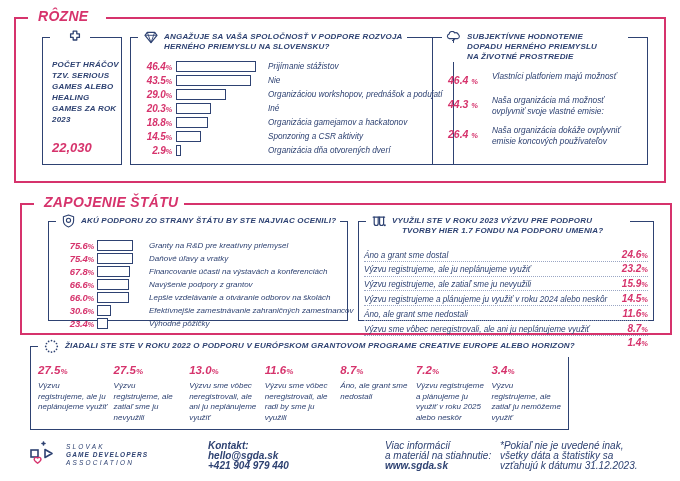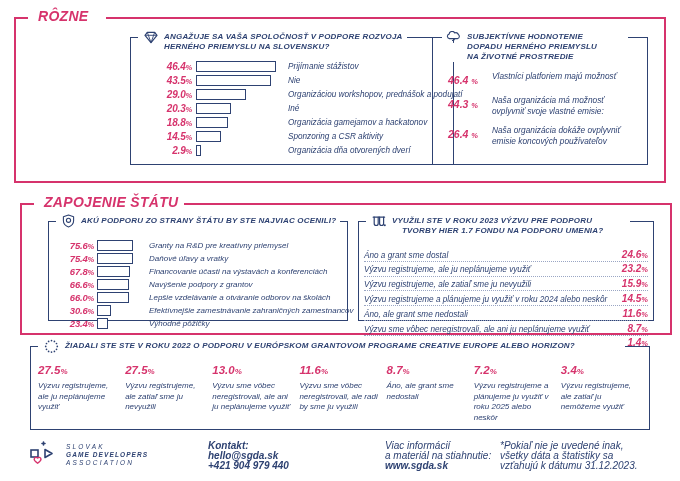--- a/index.html
+++ b/index.html
@@ -129,21 +129,21 @@
     left: 10px;
     bottom: 10px;
     font-size: 13px;
     font-weight: bold;
     color: #d6336c;
   }
 
   
   .bars {
     position: absolute;
-    left: 20px;
+    left: 0;
     top: 16px;
     right: 6px;
   }
   .bar-row {
     display: flex;
     align-items: center;
     height: 14px;
   }
   .bar-pct {
     width: 42px;
@@ -299,20 +299,36 @@
 <body>
 
 <div class="page">
 
   <div class="section" style="left:14px; top:17px; width:652px; height:166px;">
     <div class="sec-frame"></div>
     <div class="sec-top-left"></div>
     <div class="sec-top-right" style="left:92px; right:0;"></div>
     <div class="sec-title">RÔZNE</div>
 
+    <div class="card" style="left:28px; top:20px; width:80px; height:128px;">
+      <div class="card-frame"></div>
+      <div class="card-top-left"></div>
+      <div class="card-top-right" style="left:48px; right:0;"></div>
+      <div class="card-head" style="left:22px;">
+        <span class="icon">
+          <svg width="14" height="14" viewBox="0 0 14 14">
+            <path d="M5.2 1.2h3.6v2.6h2.6v3.6H8.8v2.6H5.2V7.4H2.6V3.8h2.6z" fill="none" stroke="#2e4272" stroke-width="1.3" stroke-linejoin="round"></path>
+          </svg>
+        </span>
+      </div>
+      <div class="statbox-label">
+        <span>POČET HRÁČOV TZV. SERIOUS GAMES ALEBO HEALING GAMES ZA ROK 2023</span>
+      </div>
+      <div class="statbox-value">22,030</div>
+    </div>
 
     <div class="card" style="left:116px; top:20px; width:324px; height:128px;">
       <div class="card-frame"></div>
       <div class="card-top-left"></div>
       <div class="card-top-right" style="left:258px; right:0;"></div>
       <div class="card-head">
         <span class="icon">
           <svg width="14" height="13" viewBox="0 0 14 13">
             <path d="M1 4.3L3.3 1.3h7.4L13 4.3 7 11.7z" fill="none" stroke="#2e4272" stroke-width="1.2" stroke-linejoin="round"></path>
             <path d="M1 4.3h12M4.4 4.3L7 11.7 9.6 4.3M3.3 1.3l1.1 3M10.7 1.3l-1.1 3" fill="none" stroke="#2e4272" stroke-width=".9"></path>
@@ -533,21 +549,21 @@
           <span class="rank-val"><span>8.7</span><span class="u">%</span></span>
         </div>
         <div class="rank-row">
           <span class="rank-label">Výzvu sme vôbec neregistrovali, ale radi by sme ju využili</span>
           <span class="rank-val"><span>1.4</span><span class="u">%</span></span>
         </div>
       </div>
     </div>
   </div>
 
-  <div class="card" style="left:30px; top:346px; width:620px; height:84px;">
+  <div class="card" style="left:30px; top:346px; width:539px; height:84px;">
     <div class="card-frame"></div>
     <div class="card-top-left"></div>
     <div class="card-top-right" style="left:595px; right:0;"></div>
     <div class="card-head">
       <span class="icon">
         <svg width="15" height="14" viewBox="0 0 15 14">
           <g fill="#2e4272">
             <circle cx="7.5" cy="1.6" r=".85"></circle>
             <circle cx="10.4" cy="2.4" r=".85"></circle>
             <circle cx="12.5" cy="4.5" r=".85"></circle>

